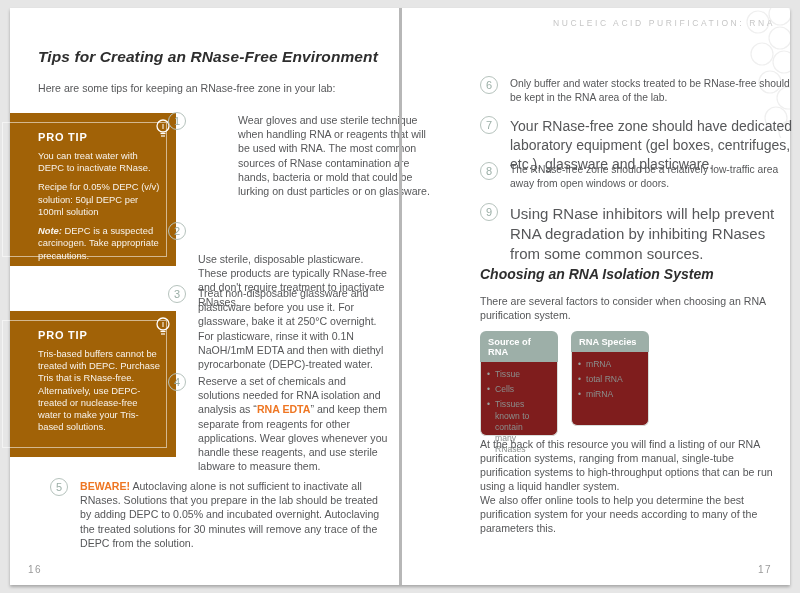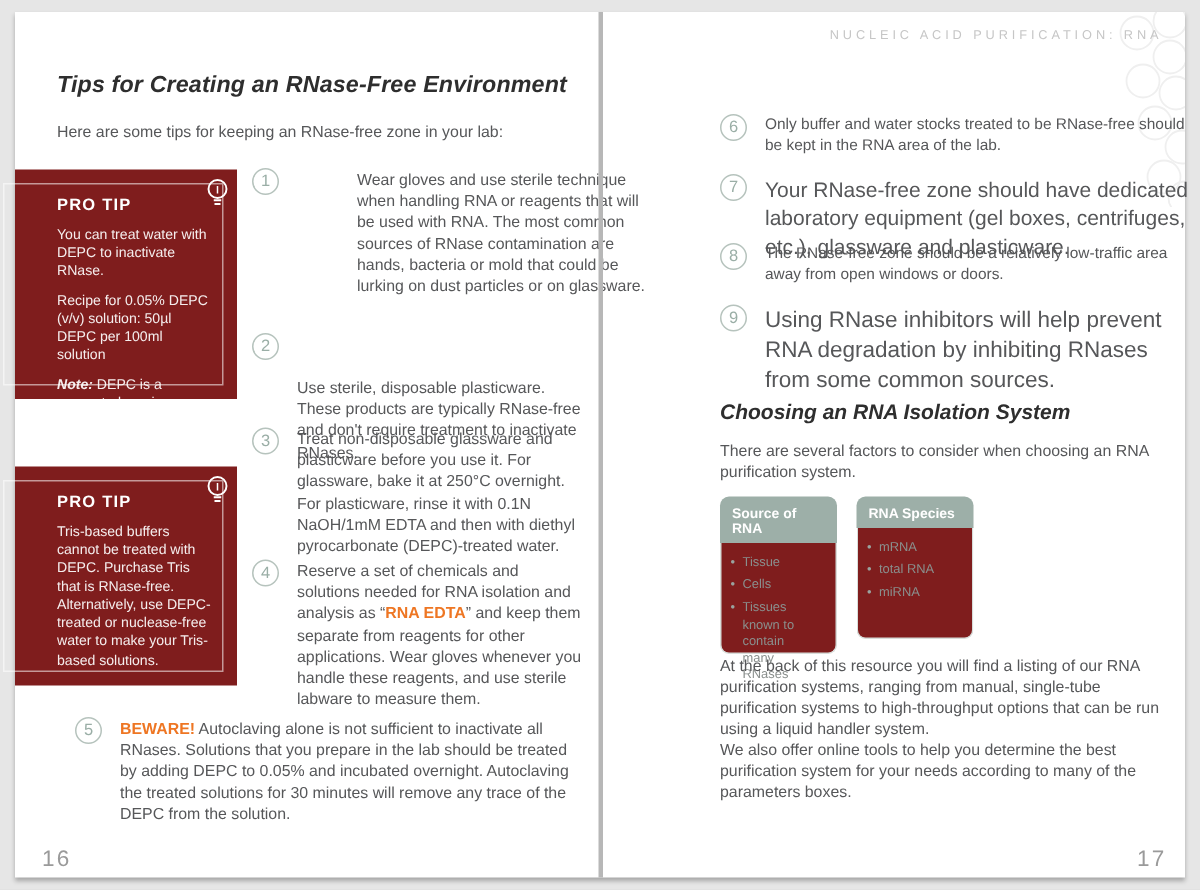--- a/index.html
+++ b/index.html
@@ -5,28 +5,28 @@
   * { margin:0; padding:0; box-sizing:border-box; }
   html,body { background:#d8d8d8; }
   body { font-family:"Liberation Sans", sans-serif; }
   .stage { position:relative; width:800px; height:593px; background:#e6e6e6; overflow:hidden; }
   .spread { position:absolute; left:10px; top:8px; width:780px; height:577px; background:#ffffff;
             box-shadow:0 2px 3px rgba(0,0,0,0.28); }
   .gutter { position:absolute; left:389px; top:0; width:3px; height:100%; background:#b7b7b7; }
 
   
   .body-text { color:#565759; font-size:10.6px; line-height:1.34; }
-  .page-num { position:absolute; font-size:15px; letter-spacing:1.5px; color:#9a9a9a; }
+  .page-num { position:absolute; font-size:10px; letter-spacing:1.5px; color:#9a9a9a; }
 
   
   .page-title { position:absolute; left:28px; top:40px; font-size:15.5px; font-weight:bold; font-style:italic;
                 color:#2e2e2e; letter-spacing:0.1px; }
   .page-intro { position:absolute; left:28px; top:74px; font-size:10.6px; color:#565759; }
 
-  .protip { position:absolute; left:0; width:148px; background:#7f1d1d; color:#fff; }
+  .protip { position:absolute; left:0; width:166px; background:#a16207; color:#fff; }
   .protip-frame { position:absolute; left:-8px; top:9px; right:9px; bottom:9px;
                   border:1px solid rgba(255,255,255,0.55); }
   .protip-inner { position:relative; padding:18px 16px 10px 28px; }
   .protip-label { font-size:11px; font-weight:bold; letter-spacing:0.8px; margin-bottom:7px; }
   .protip-p { font-size:9.4px; line-height:1.3; color:rgba(255,255,255,0.92); margin-bottom:7px; }
   .protip-note-label { font-weight:bold; font-style:italic; }
   .bulb { position:absolute; top:5px; right:3px; width:20px; height:24px; }
 
   .tip { position:absolute; }
   .tip-badge { position:absolute; left:0; top:0; width:18px; height:18px; border:1.5px solid #b6c3bd;
@@ -178,21 +178,21 @@
               <li>mRNA</li>
               <li>total RNA</li>
               <li>miRNA</li>
             </ul>
           </div>
         </div>
       </div>
 
       <div class="outro">
         <div>At the back of this resource you will find a listing of our RNA purification systems, ranging from manual, single-tube purification systems to high-throughput options that can be run using a liquid handler system.</div>
-        <div>We also offer online tools to help you determine the best purification system for your needs according to many of the parameters boxes.</div>
+        <div>We also offer online tools to help you determine the best purification system for your needs according to many of the parameters this.</div>
       </div>
 
       <div class="page-num" style="left:748px; top:556px;">17</div>
     </div>
 
     <div class="gutter"></div>
   </div>
 </div>
 
 </body></html>

